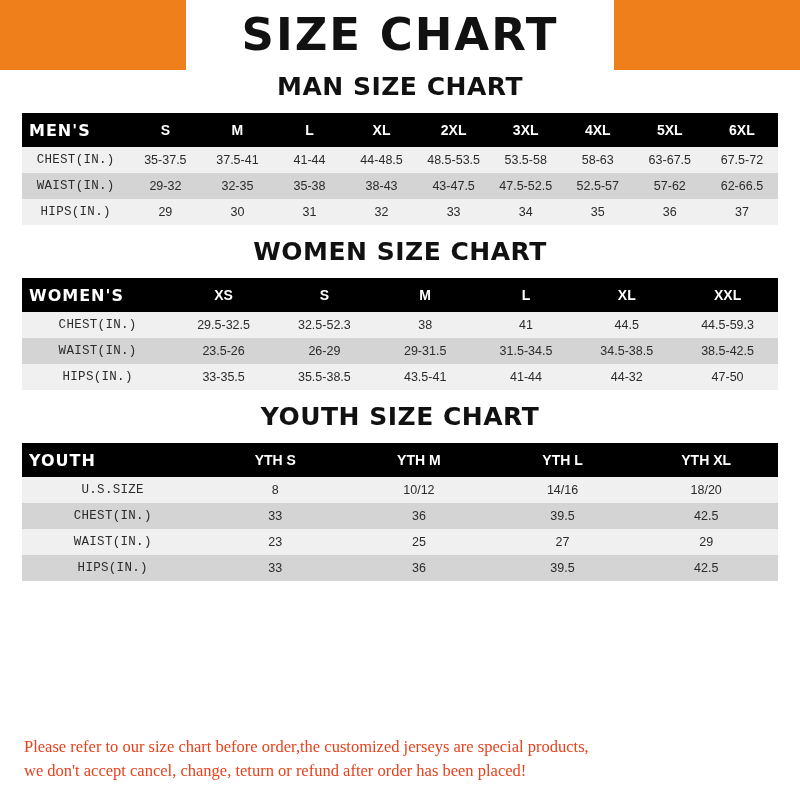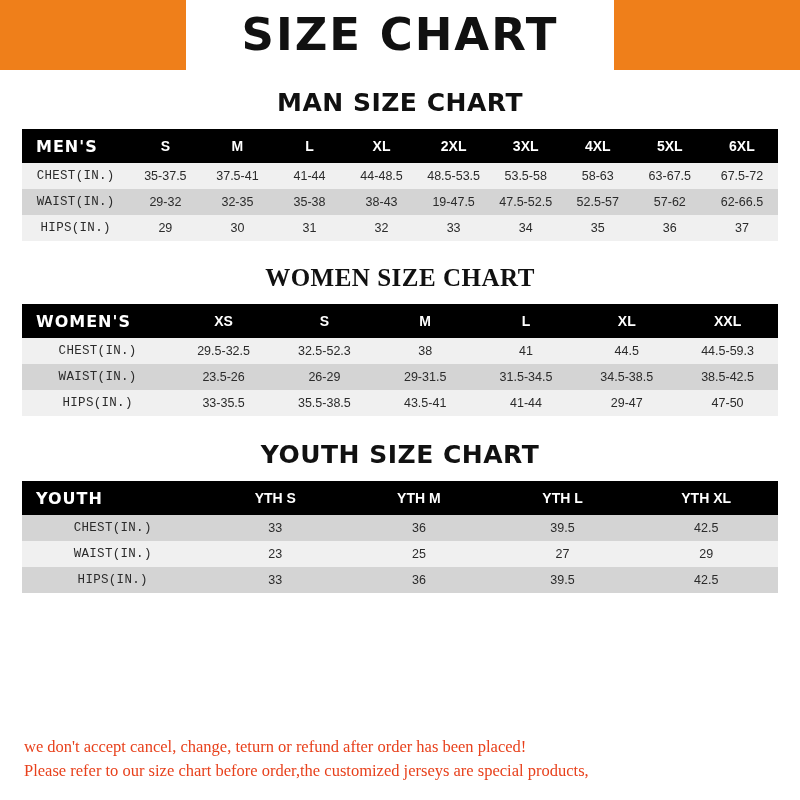--- a/index.html
+++ b/index.html
@@ -59,23 +59,23 @@
     box-sizing: border-box;
   }
   .section-title {
     text-align: center;
     font-family: "DejaVu Sans", sans-serif;
     font-weight: bold;
     font-size: 25px;
     color: #111111;
     letter-spacing: 0.5px;
   }
-  .t-man { margin: 18px 0 12px 0; }
-  .t-women { margin: 23px 0 12px 0; font-family: Liberation Serif, serif; }
-  .t-youth { margin: 24px 0 12px 0; }
+  .t-man { margin: 2px 0 12px 0; }
+  .t-women { margin: 12px 0 12px 0; }
+  .t-youth { margin: 12px 0 12px 0; }
 
   table.size-table {
     width: 100%;
     border-collapse: collapse;
     table-layout: fixed;
   }
   table.size-table th,
   table.size-table td {
     text-align: center;
     font-size: 12.5px;
@@ -87,21 +87,21 @@
   }
   table.size-table thead th {
     background: #000000;
     color: #ffffff;
     height: 34px;
     font-size: 14px;
     font-weight: bold;
   }
   table.size-table thead th.row-head {
     text-align: left;
-    padding-left: 14px;
+    padding-left: 7px;
     font-family: "DejaVu Sans", sans-serif;
     font-size: 16px;
     letter-spacing: 1px;
   }
   table.size-table tbody tr.light td { background: #f0f0f0; }
   table.size-table tbody tr.dark td { background: #d4d4d4; }
   table.size-table tbody td.row-head {
     font-weight: normal;
     letter-spacing: 0.3px;
     font-family: Liberation Mono, monospace;
@@ -177,21 +177,21 @@
           <td>58-63</td>
           <td>63-67.5</td>
           <td>67.5-72</td>
         </tr>
         <tr class="dark">
           <td class="row-head">WAIST(IN.)</td>
           <td>29-32</td>
           <td>32-35</td>
           <td>35-38</td>
           <td>38-43</td>
-          <td>19-47.5</td>
+          <td>43-47.5</td>
           <td>47.5-52.5</td>
           <td>52.5-57</td>
           <td>57-62</td>
           <td>62-66.5</td>
         </tr>
         <tr class="light">
           <td class="row-head">HIPS(IN.)</td>
           <td>29</td>
           <td>30</td>
           <td>31</td>
@@ -245,21 +245,21 @@
           <td>31.5-34.5</td>
           <td>34.5-38.5</td>
           <td>38.5-42.5</td>
         </tr>
         <tr class="light">
           <td class="row-head">HIPS(IN.)</td>
           <td>33-35.5</td>
           <td>35.5-38.5</td>
           <td>43.5-41</td>
           <td>41-44</td>
-          <td>29-47</td>
+          <td>44-32</td>
           <td>47-50</td>
         </tr>
       </tbody>
     </table>
 
     <div class="section-title t-youth">YOUTH SIZE CHART</div>
     <table class="size-table youth-table">
       <colgroup>
           <col class="c0">
           <col>
@@ -270,20 +270,27 @@
       <thead>
         <tr>
           <th class="row-head">YOUTH</th>
           <th>YTH S</th>
           <th>YTH M</th>
           <th>YTH L</th>
           <th>YTH XL</th>
         </tr>
       </thead>
       <tbody>
+        <tr class="light">
+          <td class="row-head">U.S.SIZE</td>
+          <td>8</td>
+          <td>10/12</td>
+          <td>14/16</td>
+          <td>18/20</td>
+        </tr>
         <tr class="dark">
           <td class="row-head">CHEST(IN.)</td>
           <td>33</td>
           <td>36</td>
           <td>39.5</td>
           <td>42.5</td>
         </tr>
         <tr class="light">
           <td class="row-head">WAIST(IN.)</td>
           <td>23</td>
@@ -297,17 +304,17 @@
           <td>36</td>
           <td>39.5</td>
           <td>42.5</td>
         </tr>
       </tbody>
     </table>
 
   </div>
 
   <div class="footer-note">
+    <div>Please refer to our size chart before order,the customized jerseys are special products,</div>
     <div>we don't accept cancel, change, teturn or refund after order has been placed!</div>
-    <div>Please refer to our size chart before order,the customized jerseys are special products,</div>
   </div>
 
 </div>
 
 </body></html>

